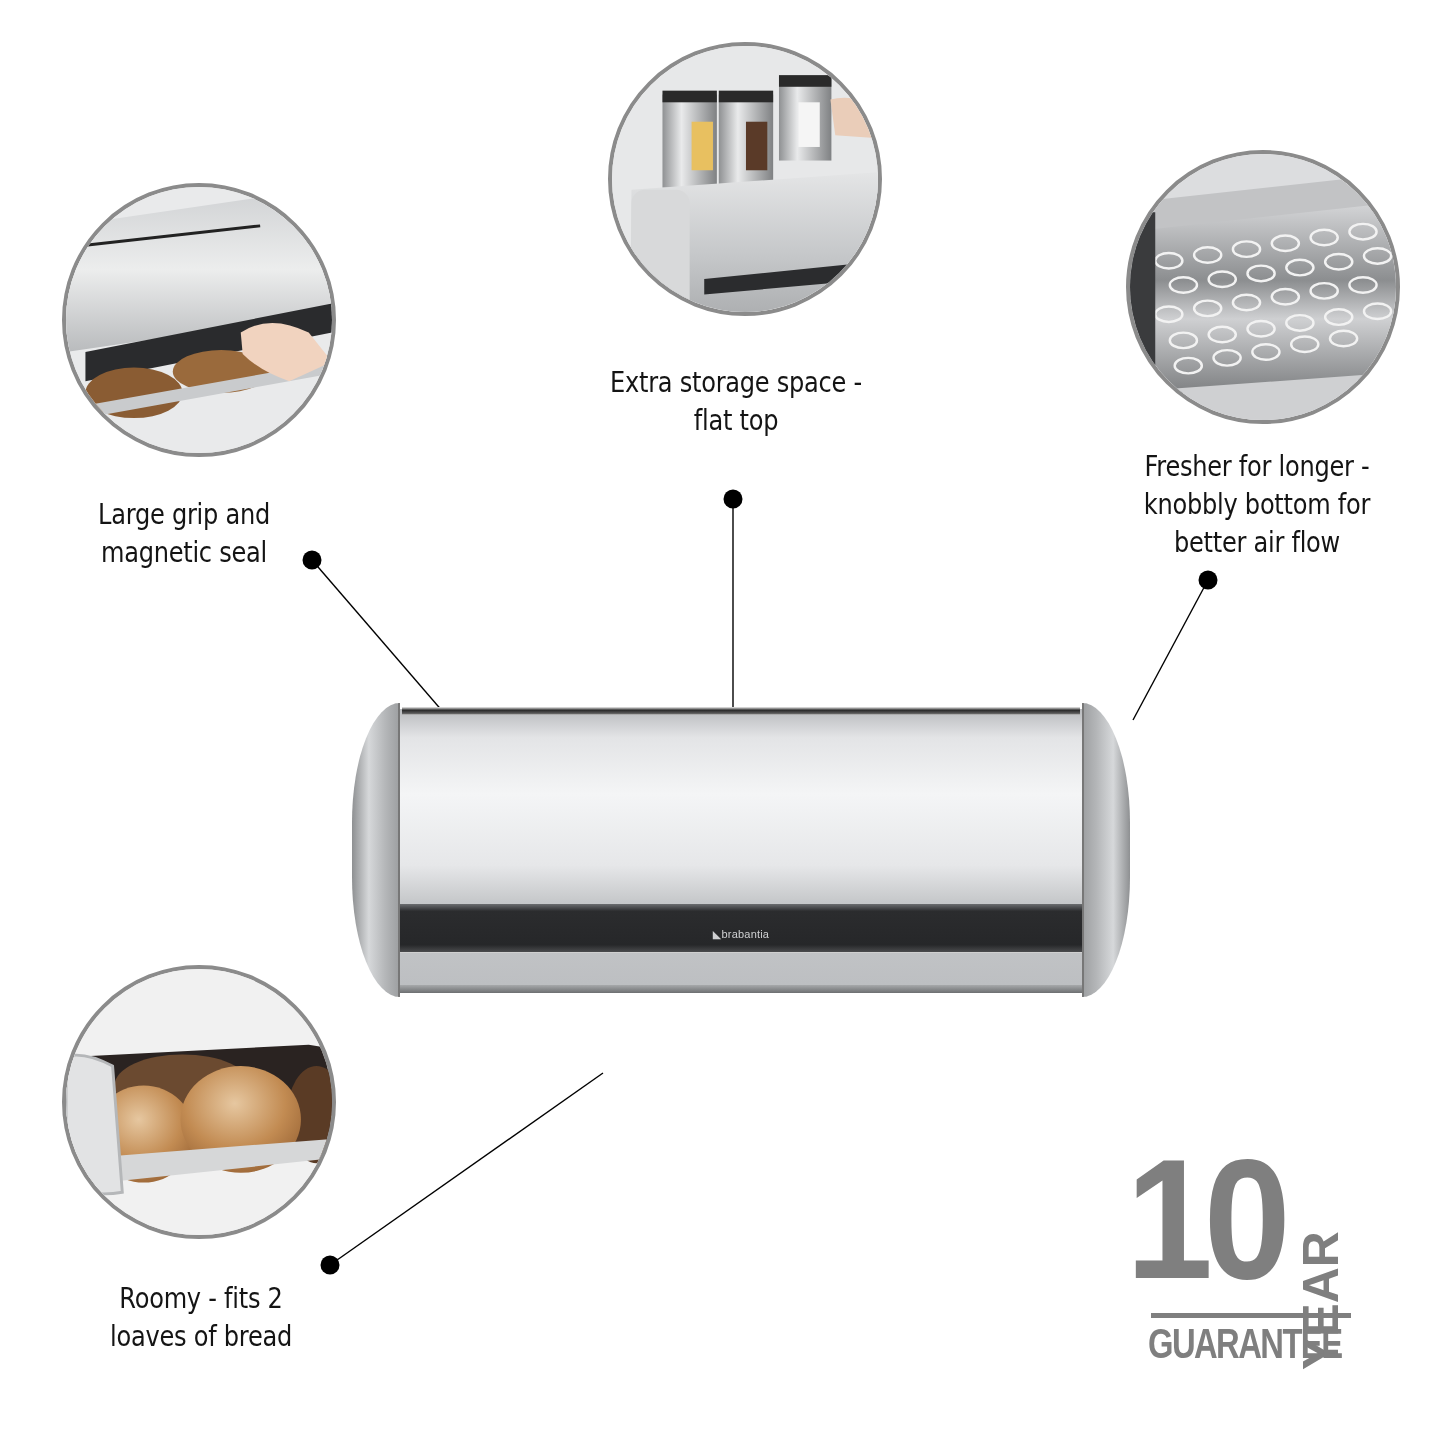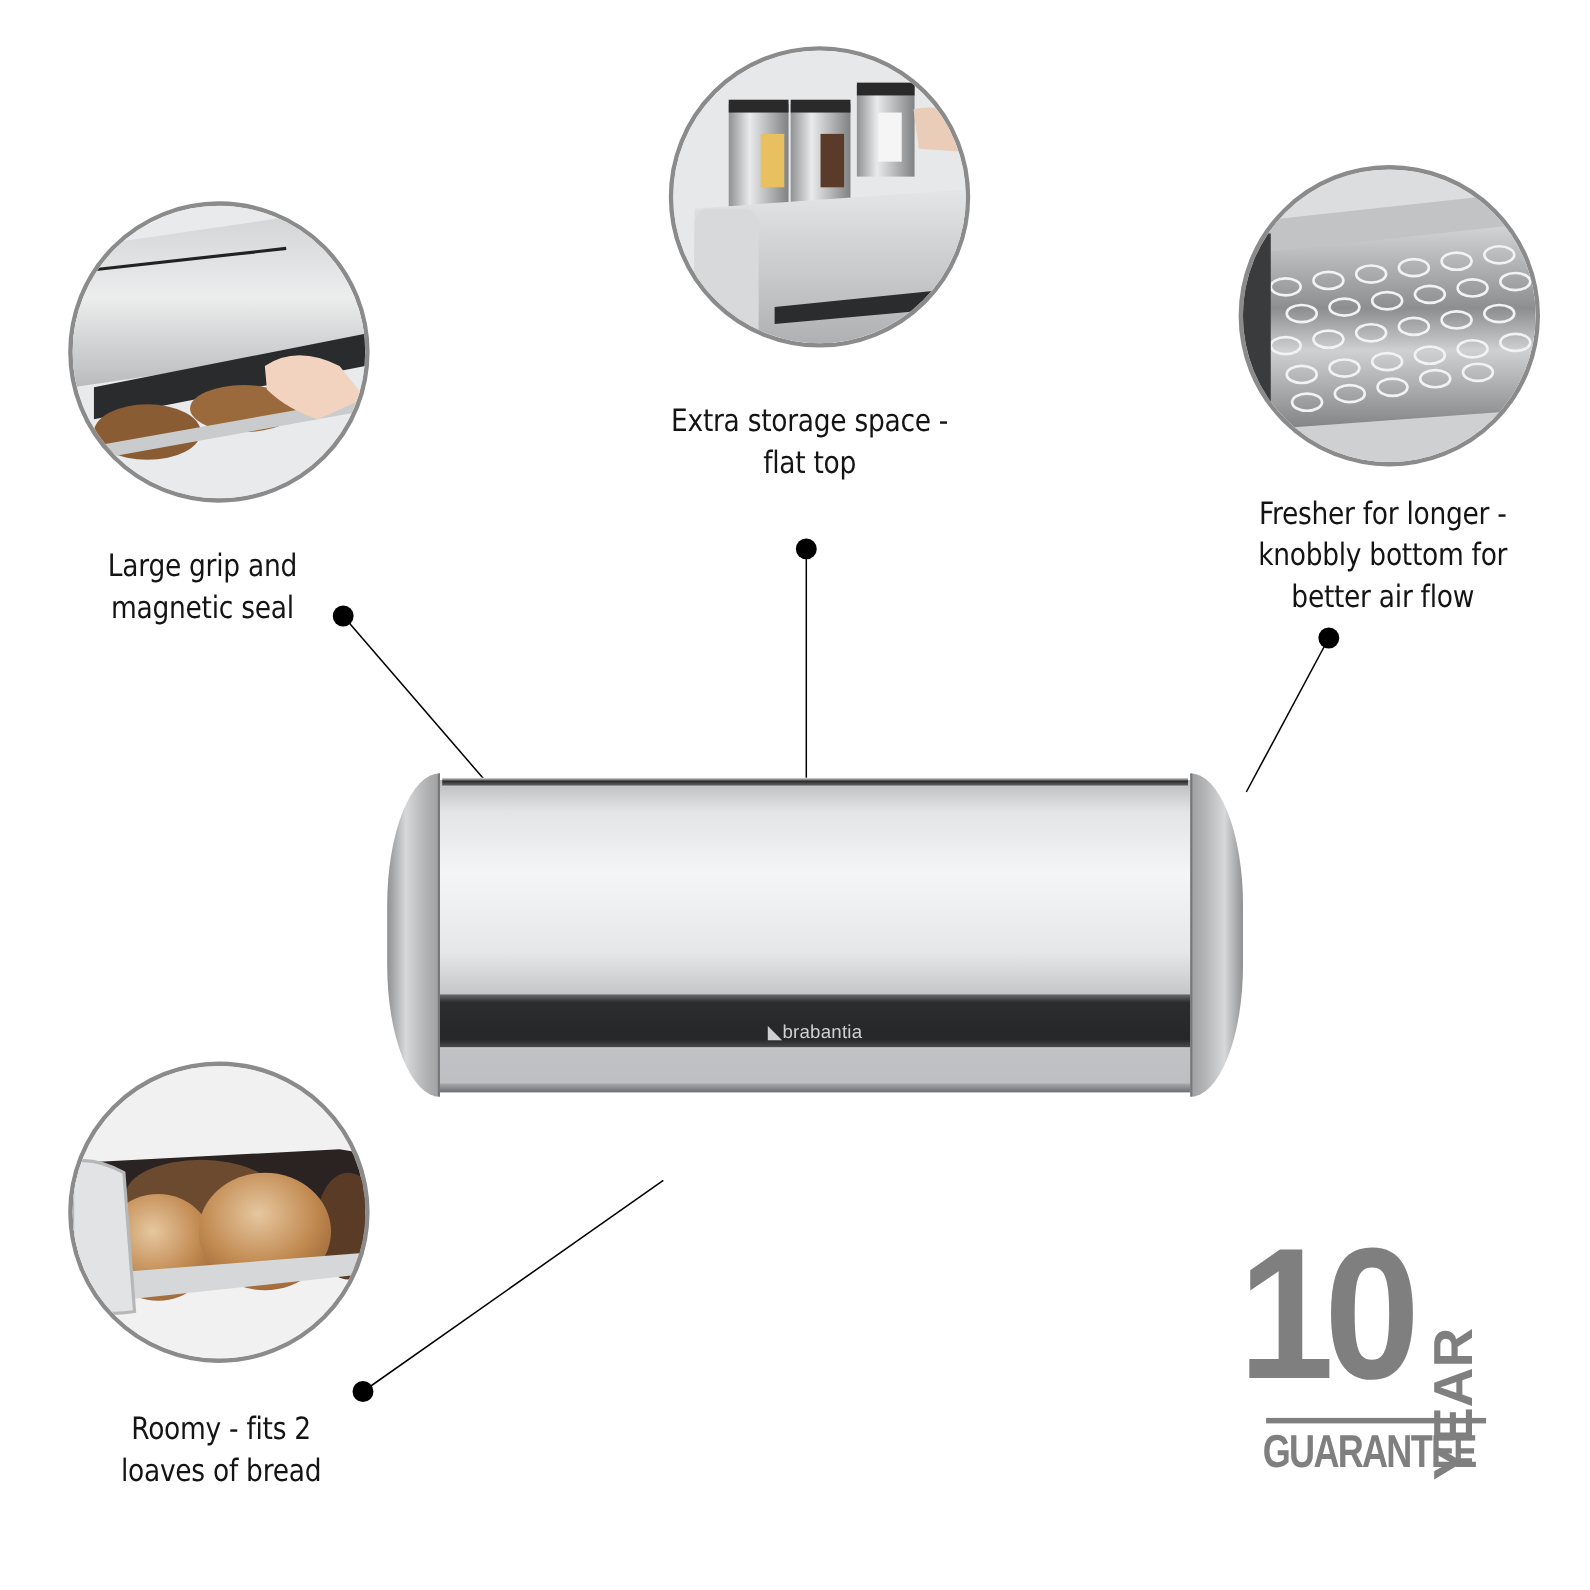--- a/index.html
+++ b/index.html
@@ -28,29 +28,29 @@
         box-shadow: inset 2px 0 0 #777; }
   .bin-body { position:absolute; left:32px; right:32px; top:6px; bottom:4px;
         background:linear-gradient(180deg,#b8babd 0%,#e3e4e6 10%,#f4f5f6 30%,#e6e7e9 55%,#c6c8ca 68%,#bcbec1 100%);
         border-radius:6px; }
   .bin-topedge { position:absolute; left:50px; right:50px; top:4px; height:8px;
         background:linear-gradient(180deg,#f0f0f0,#2a2a2a 40%,#5b5b5b 80%,#d0d0d0); }
   .bin-handle { position:absolute; left:40px; right:40px; top:201px; height:48px;
         background:linear-gradient(180deg,#6b6d70 0%,#2b2c2e 15%,#262729 85%,#4a4b4d 100%);
         box-shadow:0 1px 0 #d0d0d0; }
   .bin-logo { position:absolute; left:0; right:0; top:24px; text-align:center;
-        color:#cfd0d2; font-size:17px; font-family:"Liberation Sans", sans-serif; letter-spacing:0.2px; }
+        color:#cfd0d2; font-size:11px; font-family:"Liberation Sans", sans-serif; letter-spacing:0.2px; }
   .bin-bottom { position:absolute; left:40px; right:40px; bottom:4px; height:8px;
         background:linear-gradient(180deg,#a7a9ab,#6d6f71); }
 
   
   .thumb { position:absolute; inset:0; }
 
   
-  .guar { position:absolute; left:1126px; top:1124px; width:226px; height:216px; color:#7f7f7f; }
+  .guar { position:absolute; left:1126px; top:1148px; width:226px; height:216px; color:#7f7f7f; }
   .guar-num { position:absolute; left:0; top:-14px; font-family:"Liberation Sans", sans-serif;
               font-weight:bold; font-size:170px; line-height:170px; letter-spacing:-10px;
               transform:scaleX(0.92); transform-origin:left top; }
   .guar-year { position:absolute; left:150px; top:60px; font-family:"Liberation Sans", sans-serif;
               font-weight:bold; font-size:50px; line-height:50px;
               transform:rotate(-90deg); transform-origin:left top; white-space:nowrap; }
   .guar-rule { position:absolute; left:25px; top:165px; width:200px; height:5px; background:#7f7f7f; }
   .guar-text { position:absolute; left:22px; top:175px; font-family:"Liberation Sans", sans-serif;
               font-weight:bold; font-size:42px; line-height:42px; letter-spacing:-2px;
               transform:scaleX(0.78); transform-origin:left top; white-space:nowrap; }

